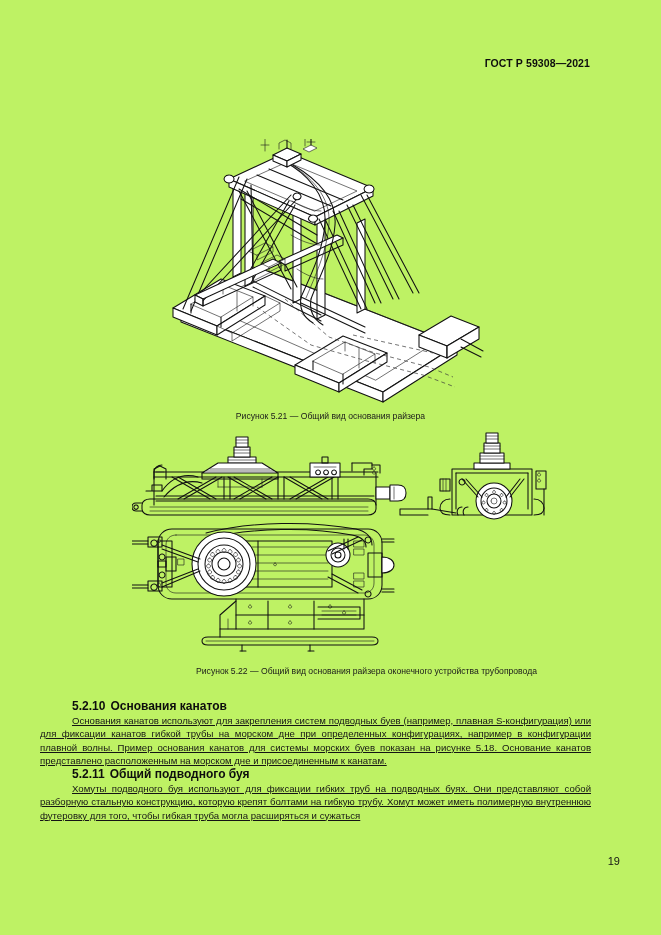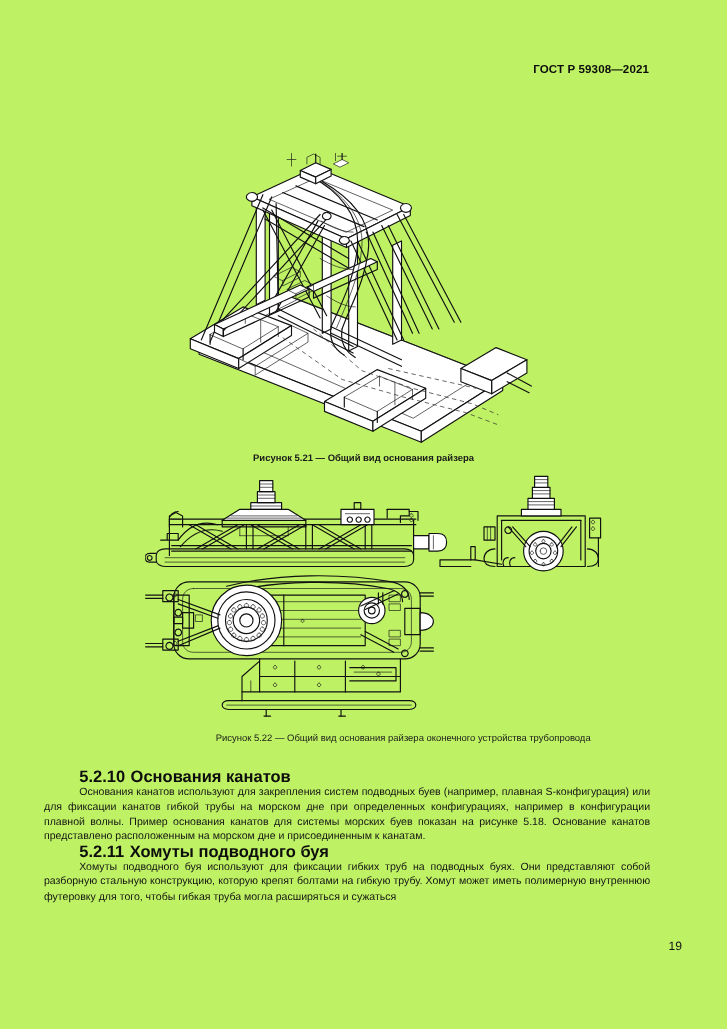--- a/index.html
+++ b/index.html
@@ -47,48 +47,48 @@
   p.body-par {
     margin: 0;
     font-size: 9.6px;
     line-height: 13.6px;
     text-align: justify;
     text-justify: inter-word;
     color: #141414;
     hyphens: manual;
   }
   .sec-head {
-    font-size: 15px;
+    font-size: 12px;
     font-weight: bold;
     line-height: 13.6px;
     margin: 0;
     padding-left: 32px;
     color: #0d0d0d;
   }
   .sec-head .num { margin-right: 5px; }
-  .par-indent { text-indent: 32px; }
+  .par-indent { text-indent: 32px; text-decoration: underline; }
 
   
   .figure-block {
     position: absolute;
     left: 0;
     width: 661px;
     text-align: center;
   }
   .fig-caption {
     font-size: 8.6px;
     line-height: 12px;
     color: #1a1a1a;
     text-align: center;
     white-space: nowrap;
   }
   .fig-art { display: block; margin: 0 auto; }
 
   
-  #figure-5-21 { top: 139px; font-weight: bold; }
+  #figure-5-21 { top: 139px; }
   #figure-5-21 .fig-caption { margin-top: 6px; }
 
   
   #figure-5-22 { top: 429px; padding-left: 36px; }
   #figure-5-22 .fig-caption { margin-top: 8px; }
 
   
   #lower-text {
     position: absolute;
     top: 700px;
@@ -518,20 +518,20 @@
   </div>
 
   <div id="lower-text">
 
     <h3 class="sec-head">
       <span class="num">5.2.10</span><span>Основания канатов</span>
     </h3>
     <p class="body-par par-indent">Основания канатов используют для закрепления систем подводных буев (например, плавная S-конфигурация) или для фиксации канатов гибкой трубы на морском дне при определенных конфигурациях, например в конфигурации плавной волны. Пример основания канатов для системы морских буев показан на рисунке 5.18. Основание канатов представлено расположенным на морском дне и присоединенным к канатам.</p>
 
     <h3 class="sec-head" id="sec-5-2-11-head">
-      <span class="num">5.2.11</span><span>Хомуты подводного буя</span>
+      <span class="num">5.2.11</span><span>Общий подводного буя</span>
     </h3>
     <p class="body-par par-indent">Хомуты подводного буя используют для фиксации гибких труб на подводных буях. Они представляют собой разборную стальную конструкцию, которую крепят болтами на гибкую трубу. Хомут может иметь полимерную внутреннюю футеровку для того, чтобы гибкая труба могла расширяться и сужаться</p>
   </div>
 
   <div class="folio">19</div>
 
 </div>
 
 </body></html>

